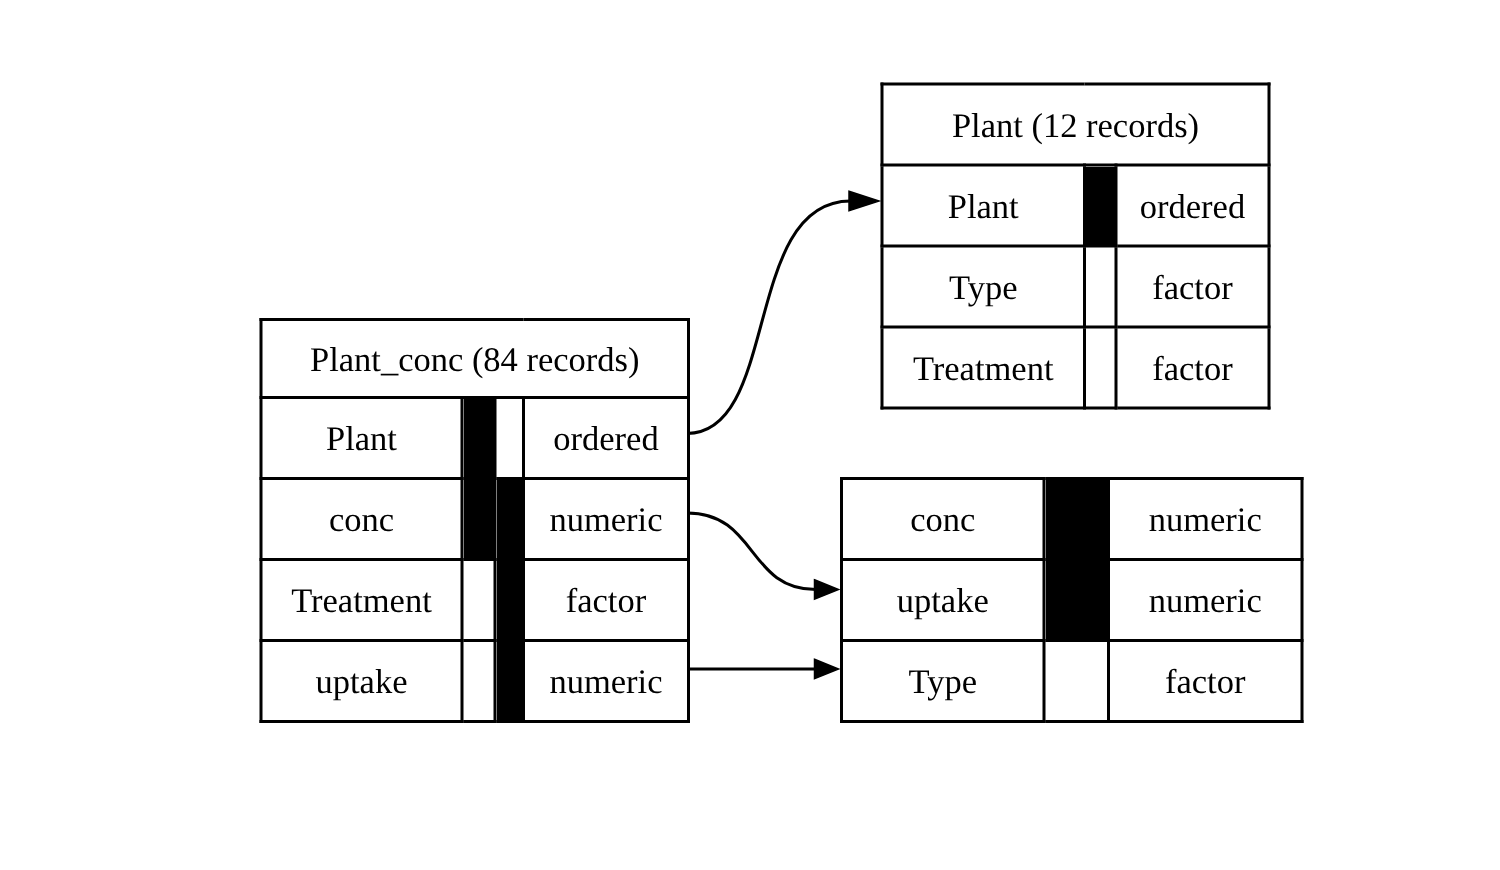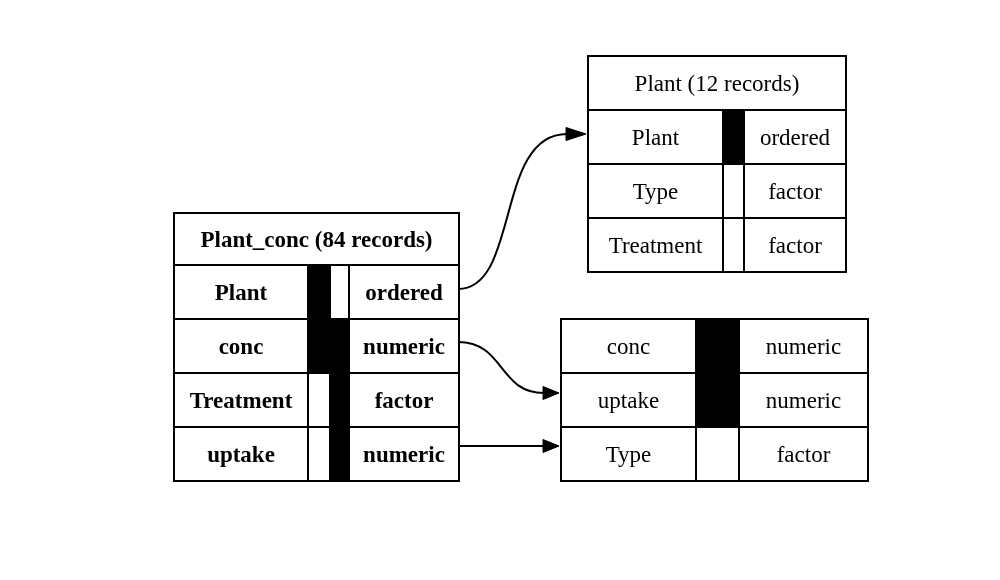--- a/index.html
+++ b/index.html
@@ -21,21 +21,21 @@
   #t2 td{height:52px;} #t2 tr.titlerow td{height:48px;}
   svg#arrows{position:absolute;left:0;top:0;pointer-events:none;}
   svg#arrows path{fill:none;stroke:#000;stroke-width:2;}
   svg#arrows polygon{fill:#000;stroke:#000;}
 </style>
 </head>
 <body>
 
 <div id="canvas">
 
-  <table class="node" id="t0" style="left:173px;top:212px;font-weight:bold;">
+  <table class="node" id="t0" style="left:173px;top:212px;">
     <colgroup>
         <col style="width:134px">
         <col style="width:22px">
         <col style="width:19px">
         <col style="width:110px">
       </colgroup>
     <tbody>
       <tr class="titlerow">
         <td colspan="4">Plant_conc (84 records)</td>
       </tr>

